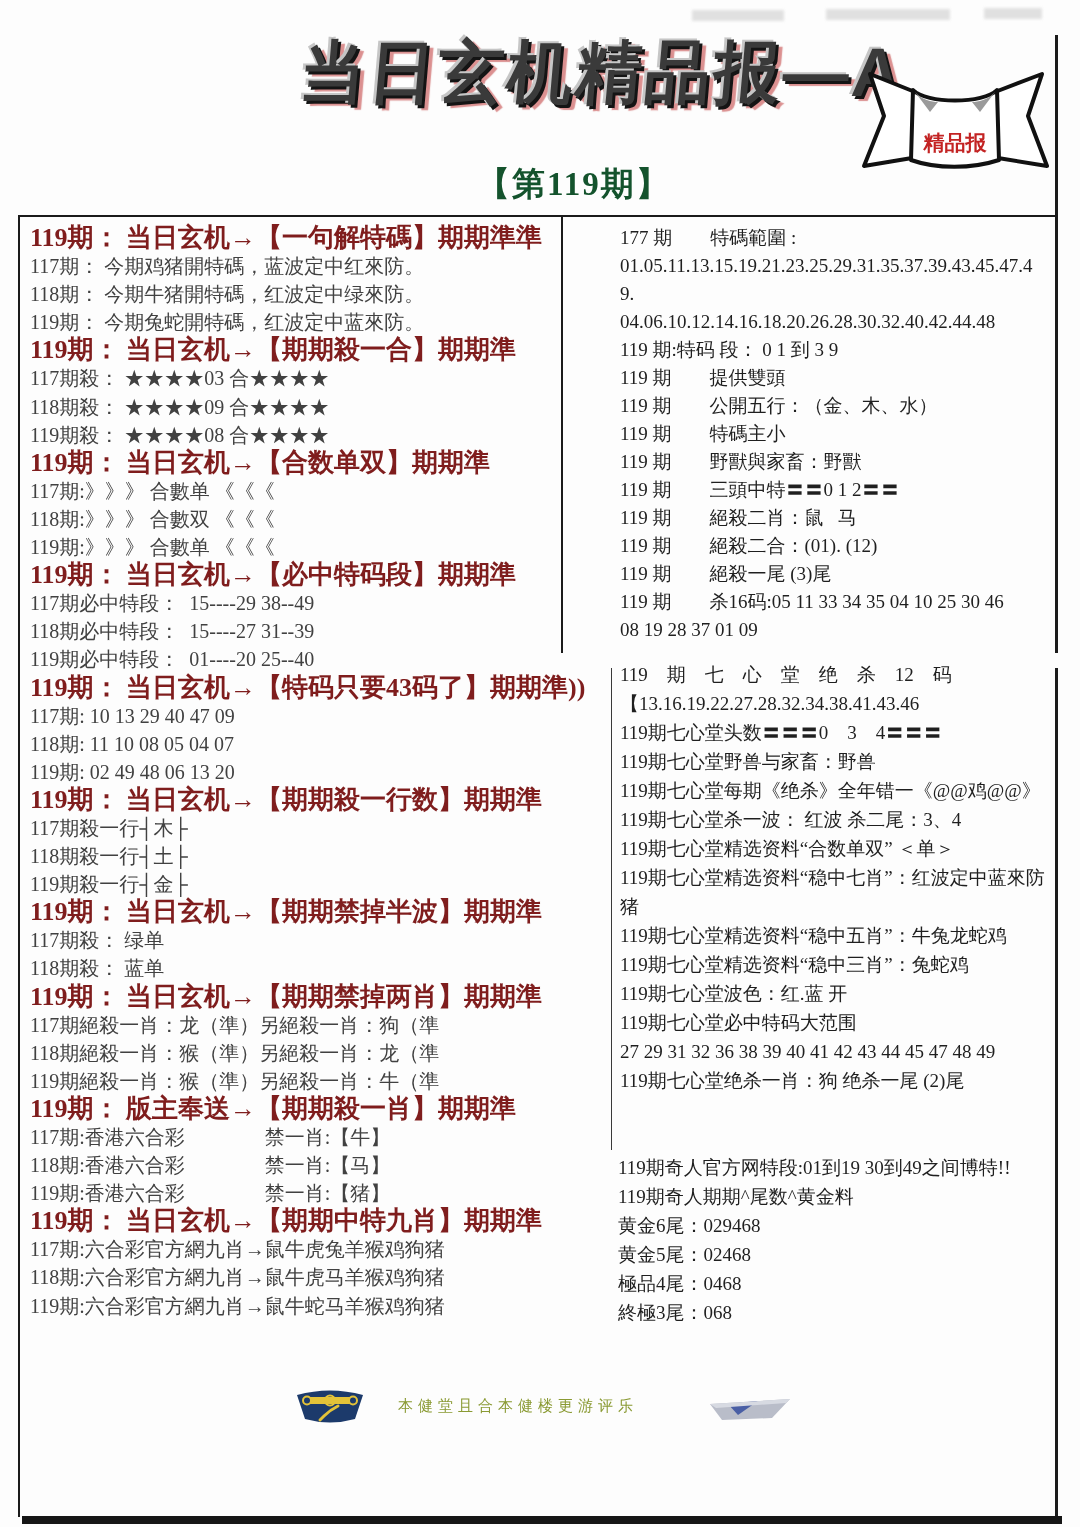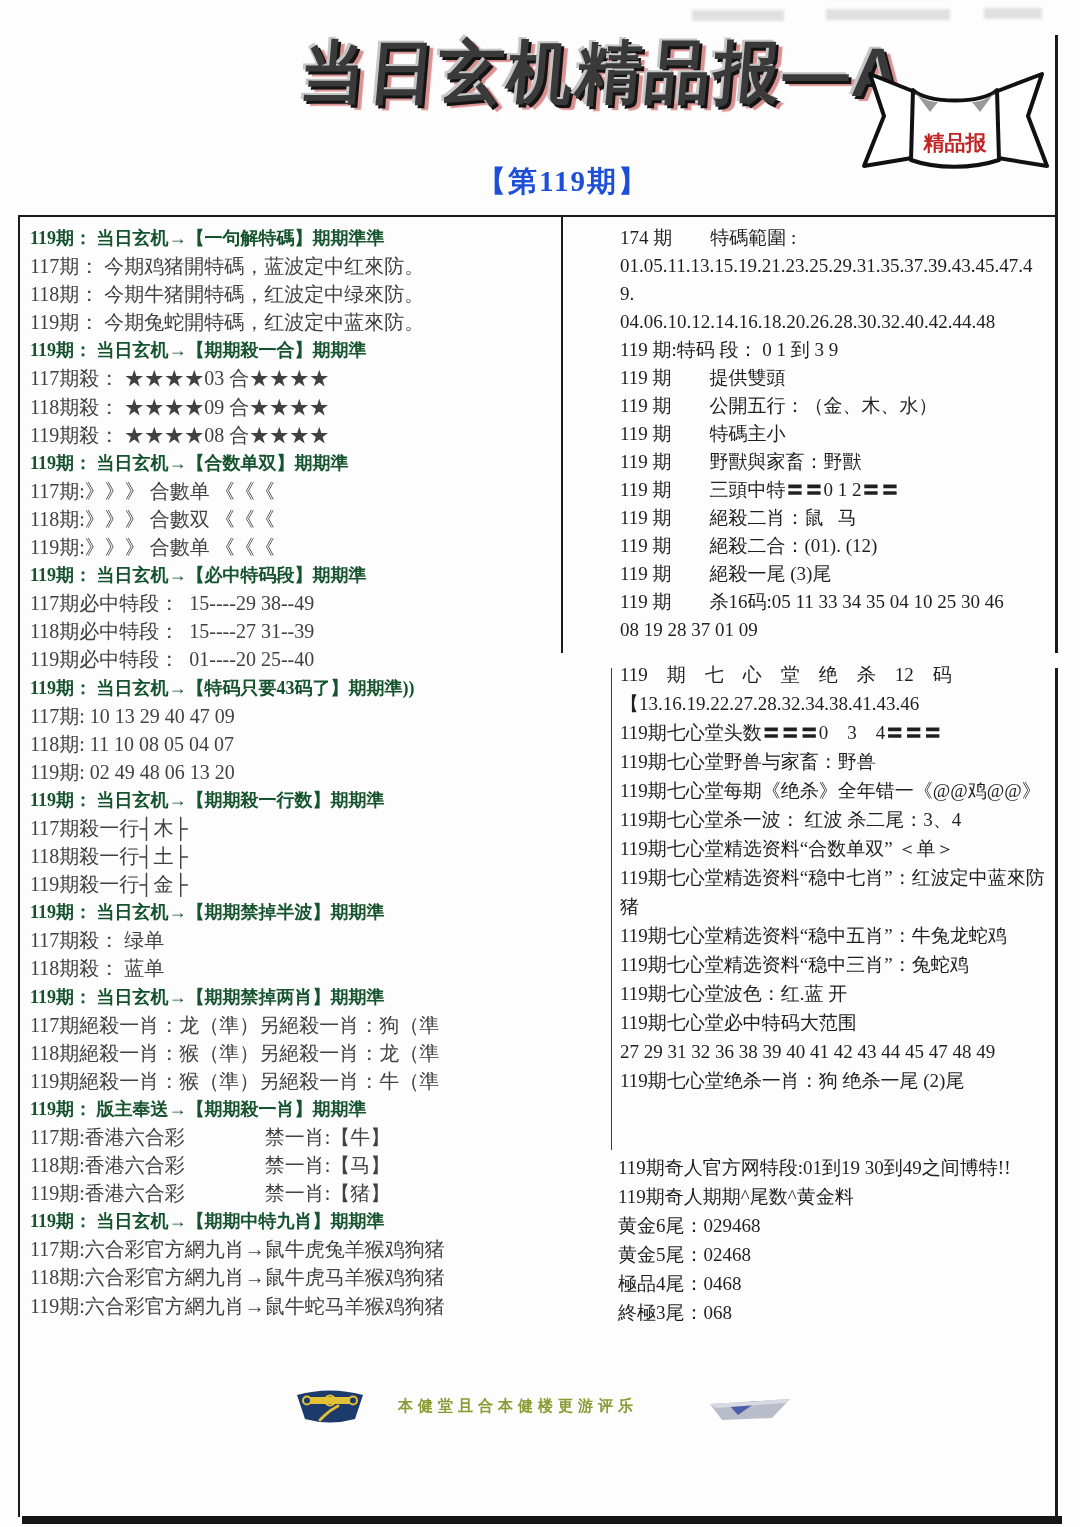--- a/index.html
+++ b/index.html
@@ -12,35 +12,35 @@
   .title{
     position:absolute;left:300px;top:28px;
     font-family:"Liberation Sans","DejaVu Sans",sans-serif;
     font-size:66px;font-weight:900;letter-spacing:3px;
     color:#3a3a3a;transform:skewX(-5deg) scaleY(1.04);
     text-shadow:-3px -2px 0 #c6c6c6, 3px 3px 0 #141414, 7px 5px 1px rgba(185,35,35,.5);
     white-space:nowrap;
   }
   .issue{
     position:absolute;left:477px;top:162px;
-    font-size:29px;font-weight:bold;color:#1d4ed8;letter-spacing:2px;white-space:nowrap;
+    font-size:33px;font-weight:bold;color:#14532d;letter-spacing:2px;white-space:nowrap;
   }
   .ribbon{position:absolute;left:860px;top:64px;width:190px;height:120px;}
   
   .rule{position:absolute;background:#1b1b1b;}
   
   .col{position:absolute;}
   .lrow{height:28.1px;line-height:28.1px;font-size:20px;white-space:pre;color:#414141;}
-  .lrow.bold{font-weight:bold;color:#14532d;font-size:18px;}
+  .lrow.bold{font-weight:bold;color:#7f1d1d;font-size:26px;}
   .rrow{height:28px;line-height:28px;font-size:19px;white-space:pre;color:#1f1f1f;}
   .rb2 .rrow,.rb3 .rrow{height:29px;line-height:29px;}
   
   .slogan{
     position:absolute;left:398px;top:1397px;width:270px;
-    font-size:15px;font-weight:bold;color:#8a9a33;letter-spacing:5px;white-space:nowrap;
+    font-size:15px;font-weight:normal;color:#8a9a33;letter-spacing:5px;white-space:nowrap;
     transform:scaleY(1.05);
   }
   .logo-left{position:absolute;left:294px;top:1386px;width:72px;height:42px;}
   .logo-right{position:absolute;left:706px;top:1392px;width:88px;height:36px;}
 </style>
 </head>
 <body>
 
 <div class="page">
 
@@ -104,21 +104,21 @@
       <div class="lrow">117期:香港六合彩                禁一肖:【牛】</div>
       <div class="lrow">118期:香港六合彩                禁一肖:【马】</div>
       <div class="lrow">119期:香港六合彩                禁一肖:【猪】</div>
       <div class="lrow bold">119期： 当日玄机→【期期中特九肖】期期準</div>
       <div class="lrow">117期:六合彩官方網九肖→鼠牛虎兔羊猴鸡狗猪</div>
       <div class="lrow">118期:六合彩官方網九肖→鼠牛虎马羊猴鸡狗猪</div>
       <div class="lrow">119期:六合彩官方網九肖→鼠牛蛇马羊猴鸡狗猪</div>
     </div>
 
   <div class="col" style="left:620px;top:224px;width:436px;">
-      <div class="rrow">174 期        特碼範圍 :</div>
+      <div class="rrow">177 期        特碼範圍 :</div>
       <div class="rrow">01.05.11.13.15.19.21.23.25.29.31.35.37.39.43.45.47.4</div>
       <div class="rrow">9.</div>
       <div class="rrow">04.06.10.12.14.16.18.20.26.28.30.32.40.42.44.48</div>
       <div class="rrow">119 期:特码 段： 0 1 到 3 9</div>
       <div class="rrow">119 期        提供雙頭</div>
       <div class="rrow">119 期        公開五行：（金、木、水）</div>
       <div class="rrow">119 期        特碼主小</div>
       <div class="rrow">119 期        野獸與家畜：野獸</div>
       <div class="rrow">119 期        三頭中特〓〓0 1 2〓〓</div>
       <div class="rrow">119 期        絕殺二肖：鼠   马</div>

